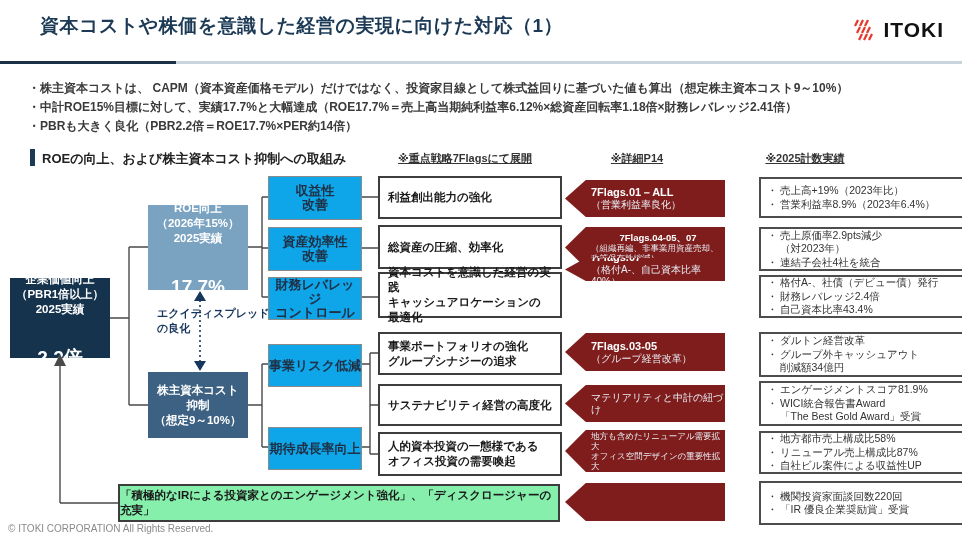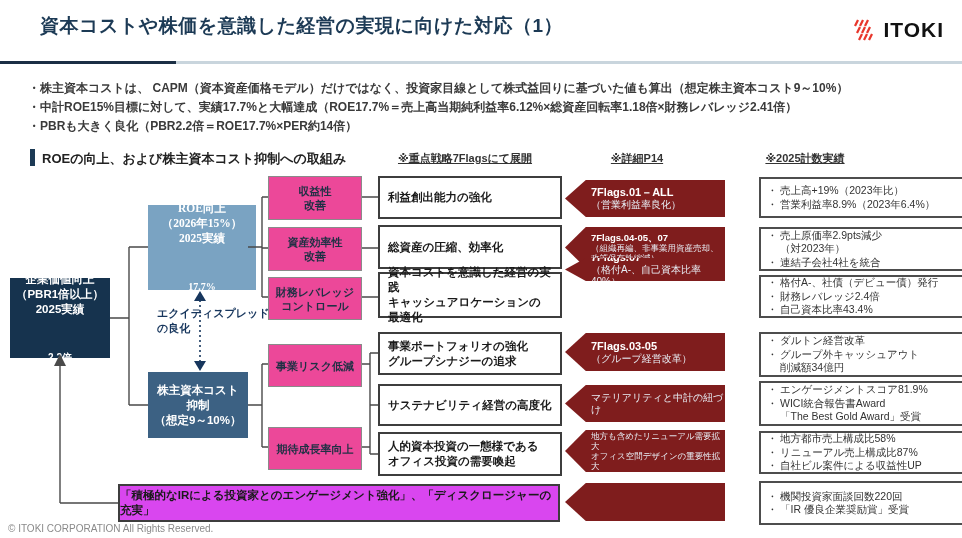--- a/index.html
+++ b/index.html
@@ -16,47 +16,47 @@
   
   .intro{left:28px;top:79px;font-size:12px;color:#3a3a3a;line-height:19px;font-weight:bold;}
   
   .sec-bar{left:30px;top:149px;width:5px;height:17px;background:#1c3a55;}
   .sec-label{left:42px;top:150px;font-size:13px;font-weight:bold;color:#222;}
   .caption{font-size:11px;font-weight:bold;color:#333;text-decoration:underline;text-align:center;}
   
   .gbox{color:#fff;text-align:center;display:flex;flex-direction:column;justify-content:center;}
   .g-top,.g-bot{flex:1;display:flex;flex-direction:column;justify-content:center;font-weight:bold;font-size:11.5px;line-height:15px;}
   .g-sep{height:1px;background:rgba(255,255,255,.85);margin:0 1px;}
-  .g-big{font-size:10px;margin-top:33px;}
+  .g-big{font-size:19px;margin-top:33px;}
   .navy{background:#16334e;}
   .steel{background:#7aa3c2;}
   .mednavy{background:#3c6183;}
   .equity-label{left:157px;top:306px;font-size:11px;font-weight:bold;color:#17365d;line-height:15px;z-index:3;}
   
-  .cat{left:268px;width:92px;background:#ec4899;border:1px solid #8a8a8a;display:flex;align-items:center;justify-content:center;
-       text-align:center;font-size:11px;font-weight:bold;color:#1f3044;line-height:14px;z-index:2;}
+  .cat{left:268px;width:92px;background:#0ea5e9;border:1px solid #8a8a8a;display:flex;align-items:center;justify-content:center;
+       text-align:center;font-size:13px;font-weight:bold;color:#1f3044;line-height:14px;z-index:2;}
   
   .wbox{background:#fff;border:2px solid #3d3d3d;display:flex;align-items:center;
         font-size:11.5px;font-weight:bold;color:#1a1a1a;line-height:15px;padding:0 8px;box-sizing:border-box;z-index:2;}
   
   .arrow{left:565px;width:160px;background:#7f1d1d;color:#fff;display:flex;flex-direction:column;justify-content:center;
          padding-left:26px;box-sizing:border-box;z-index:2;
          clip-path:polygon(0 50%,13% 0,100% 0,100% 100%,13% 100%);}
   .a-title{font-size:11px;font-weight:bold;line-height:13px;}
   .a-sub{font-size:10px;line-height:12px;color:#e8eef5;}
-  .arrow.sm .a-title{font-size:9.5px;line-height:11px;}
+  .arrow.sm .a-title{font-size:9.5px;line-height:11px;text-align:center;}
   .arrow.sm .a-sub{font-size:8.5px;line-height:10px;}
   
   .rbox{left:735px;width:216px;background:#fff;border:2px solid #4d4d4d;box-sizing:border-box;
         display:flex;flex-direction:column;justify-content:center;padding:3px 6px;z-index:2;margin-left:24px;}
   .rbox ul{margin:0;padding:0;list-style:none;}
   .rbox li{position:relative;padding-left:13px;font-size:10.5px;line-height:13.5px;color:#333;white-space:pre-line;}
   .rbox li::before{content:"・";position:absolute;left:0;top:0;}
   
-  .irbox{left:118px;top:484px;width:442px;height:38px;background:#d946ef;border:2px solid #3d3d3d;box-sizing:border-box;
+  .irbox{left:118px;top:484px;width:442px;height:38px;background:#86efac;border:2px solid #3d3d3d;box-sizing:border-box;
          display:flex;align-items:center;justify-content:center;font-size:11.5px;font-weight:bold;color:#1a1a1a;z-index:2;}
   
   .copyright{left:8px;top:523px;font-size:10px;color:#8a8a8a;}
   .pageno{right:12px;top:508px;font-size:12px;color:#333;}
   svg.conn{left:0;top:0;z-index:1;pointer-events:none;}
 </style>
 </head>
 <body>
 
 <svg class="conn abs" width="962" height="538" viewBox="0 0 962 538">
@@ -111,21 +111,21 @@
 <div class="abs gbox navy" style="left:10px;top:278px;width:100px;height:80px;">
   <div class="g-top pre">企業価値向上
 （PBR1倍以上）</div>
   <div class="g-sep"></div>
   <div class="g-bot">
     <span>2025実績</span>
     <span class="g-big">2.2倍</span>
   </div>
 </div>
 
-<div class="abs gbox steel" style="left:148px;top:205px;width:108px;height:85px;font-family:Liberation Serif, serif;">
+<div class="abs gbox steel" style="left:148px;top:205px;width:100px;height:85px;">
   <div class="g-top pre">ROE向上
 （2026年15%）</div>
   <div class="g-sep"></div>
   <div class="g-bot">
     <span>2025実績</span>
     <span class="g-big">17.7%</span>
   </div>
 </div>
 
 <div class="abs gbox mednavy" style="left:148px;top:372px;width:100px;height:66px;">

